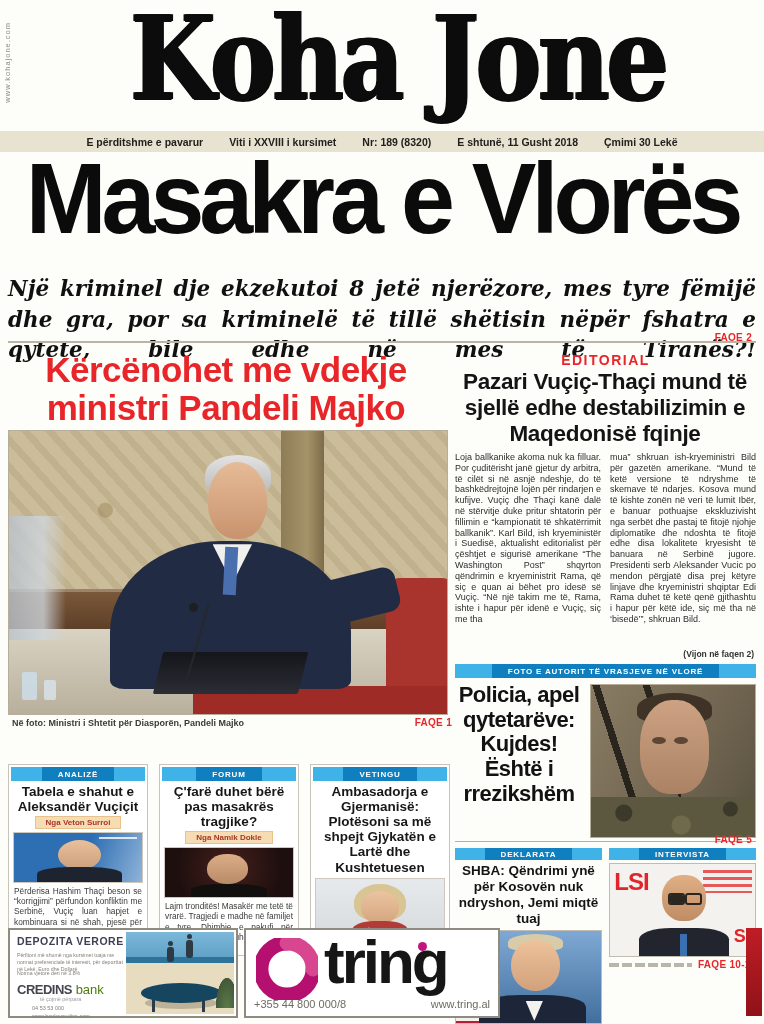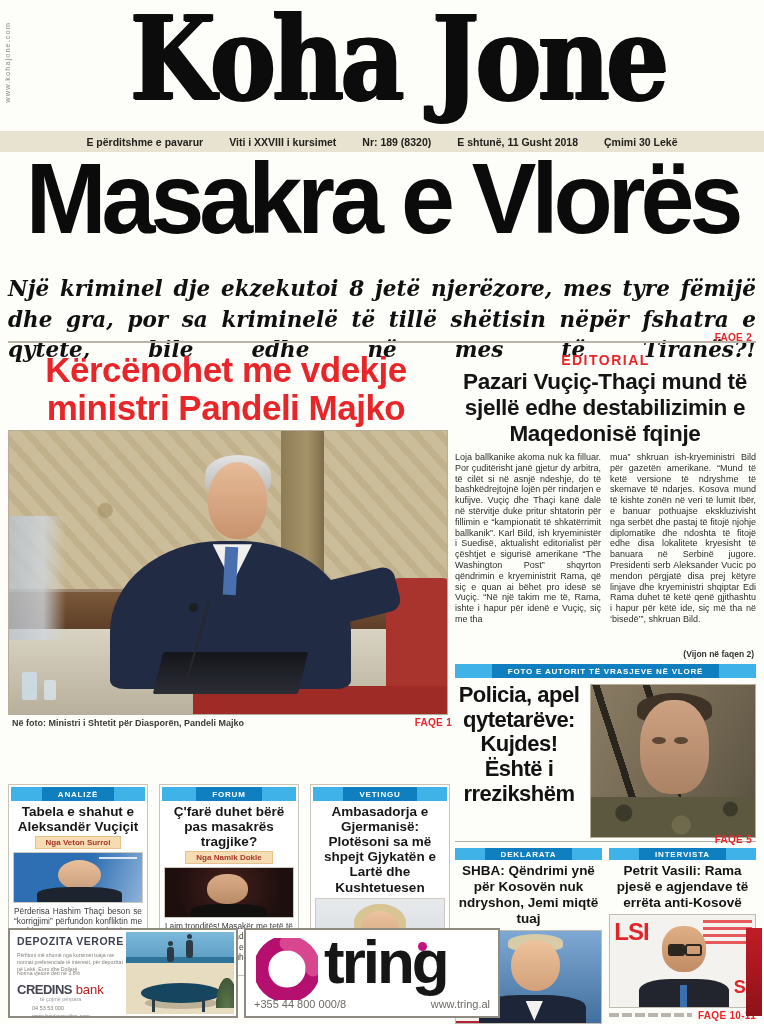--- a/index.html
+++ b/index.html
@@ -59,21 +59,21 @@
         transform:skewX(-14deg);border-radius:2px;}
   .mj-glass{position:absolute;left:3%;bottom:5%;width:15px;height:28px;background:rgba(205,220,230,.9);border-radius:2px;}
   .mj-glass2{position:absolute;left:8%;bottom:5%;width:12px;height:20px;background:rgba(215,226,233,.85);border-radius:2px;}
   .majko-cap{position:absolute;left:12px;top:717px;width:440px;display:flex;justify-content:space-between;
         align-items:baseline;font-size:9px;font-weight:bold;color:#3c3a34;}
   
   .bar{height:14px;background:#3fb3e8;display:flex;justify-content:center;align-items:stretch;text-align:right;}
   .bar-label{background:#0f7fc0;color:#fff;font-size:8px;font-weight:bold;letter-spacing:.8px;
         padding:0 16px;display:flex;align-items:center;white-space:nowrap;}
   
-  .mbox{position:absolute;top:784px;width:140px;height:192px;border:1px solid #c8c4ba;background:#fff;padding:2px;box-sizing:border-box;}
+  .mbox{position:absolute;top:764px;width:140px;height:192px;border:1px solid #c8c4ba;background:#fff;padding:2px;box-sizing:border-box;}
   .mbox h3{margin:3px 2px 2px;font-size:13.5px;line-height:1.12;text-align:center;color:#171717;}
   .chip{display:block;margin:2px auto;width:max-content;background:#f6dcb2;border:1px solid #e7c28d;
         color:#a8362c;font-size:8px;font-weight:bold;padding:1px 10px;}
   .mphoto{position:relative;margin:3px 2px;height:49px;border:1px solid #cfc9bd;overflow:hidden;}
   .mbody{font-size:8.3px;line-height:1.22;color:#3a3a38;text-align:justify;padding:0 3px;}
   .mref{position:absolute;right:5px;bottom:3px;}
   .vet-photo{height:88px !important;}
   
   .p-vucic{background:linear-gradient(110deg,#2e6fb3 0 55%,#8fb3d9);}
   .p-vucic .face{position:absolute;left:34%;top:14%;width:34%;height:62%;border-radius:50%;background:linear-gradient(#e9c09b,#caa07c);}
@@ -140,21 +140,21 @@
   .p-lsi .glasses2{position:absolute;left:52%;top:32%;width:9%;height:8%;border:2px solid #2c2620;border-radius:3px;}
   .p-lsi .suit{position:absolute;left:20%;bottom:-4%;width:62%;height:34%;background:#23252e;border-radius:36% 36% 0 0;}
   .p-lsi .tie{position:absolute;left:48%;bottom:0;width:5%;height:24%;background:#3a6fb0;}
   
   .ad{position:absolute;top:928px;height:90px;border:2px solid #8f8b80;background:#fff;box-sizing:border-box;}
   .ad-credins{left:8px;width:230px;}
   .cr-title{position:absolute;left:7px;top:5px;font-size:10.5px;font-weight:bold;color:#3c3f52;letter-spacing:.5px;}
   .cr-line{position:absolute;left:7px;width:110px;font-size:5.2px;color:#84817a;line-height:1.35;}
   .cr-l1{top:22px;} .cr-l2{top:40px;}
   .cr-brand{position:absolute;left:7px;top:52px;font-size:13px;color:#44454f;}
-  .cr-brand b{font-weight:bold;letter-spacing:-.5px;} .cr-brand span{color:#b91c1c;}
+  .cr-brand b{font-weight:bold;letter-spacing:-.5px;} .cr-brand span{color:#4d7c0f;}
   .cr-tag{position:absolute;left:30px;top:66px;font-size:5.5px;color:#9a98a0;}
   .cr-contact{position:absolute;left:22px;top:74px;font-size:5.5px;color:#84817a;line-height:1.5;}
   .cr-scene{position:absolute;right:2px;top:2px;width:108px;height:82px;overflow:hidden;background:#e8dcc0;}
   .cr-sky{position:absolute;left:0;top:0;right:0;height:34%;background:linear-gradient(#7cb8da,#5d9fc4);}
   .cr-sea{position:absolute;left:0;top:30%;right:0;height:8%;background:#2e7399;}
   .cr-tramp{position:absolute;left:14%;bottom:14%;width:74%;height:24%;border-radius:50%;background:#16455f;box-shadow:0 10px 0 -4px rgba(60,50,30,.25);}
   .cr-leg{position:absolute;bottom:2%;width:3px;height:16%;background:#2b3c48;}
   .cr-jumper{position:absolute;width:7px;height:15px;background:#2d3a44;border-radius:3px;}
   .cr-jumper::before{content:"";position:absolute;left:1px;top:-6px;width:5px;height:5px;border-radius:50%;background:#2d3a44;}
   .cr-plant{position:absolute;right:-4px;bottom:6px;width:22px;height:30px;background:radial-gradient(ellipse at 50% 100%,#5d7a4a,#42593a 70%,transparent 72%);}
@@ -288,21 +288,20 @@
       <div class="suit"></div>
       <div class="shirt"></div>
     </div>
 
   </div>
 
   <div class="bbox" style="left:609px;">
     <div class="bar" style="height:12px;">
       <span class="bar-label">INTERVISTA</span>
     </div>
-    <h3>Petrit Vasili: Rama pjesë e agjendave të errëta anti-Kosovë</h3>
     <div class="bphoto p-lsi">
       <span class="lsi-txt">LSI</span>
       <div class="redlines"></div>
       <div class="head"></div>
       <div class="glasses"></div>
       <div class="glasses2"></div>
       <div class="suit"></div>
       <div class="tie"></div>
       <span class="lsi-txt2">SI</span>
     </div>

